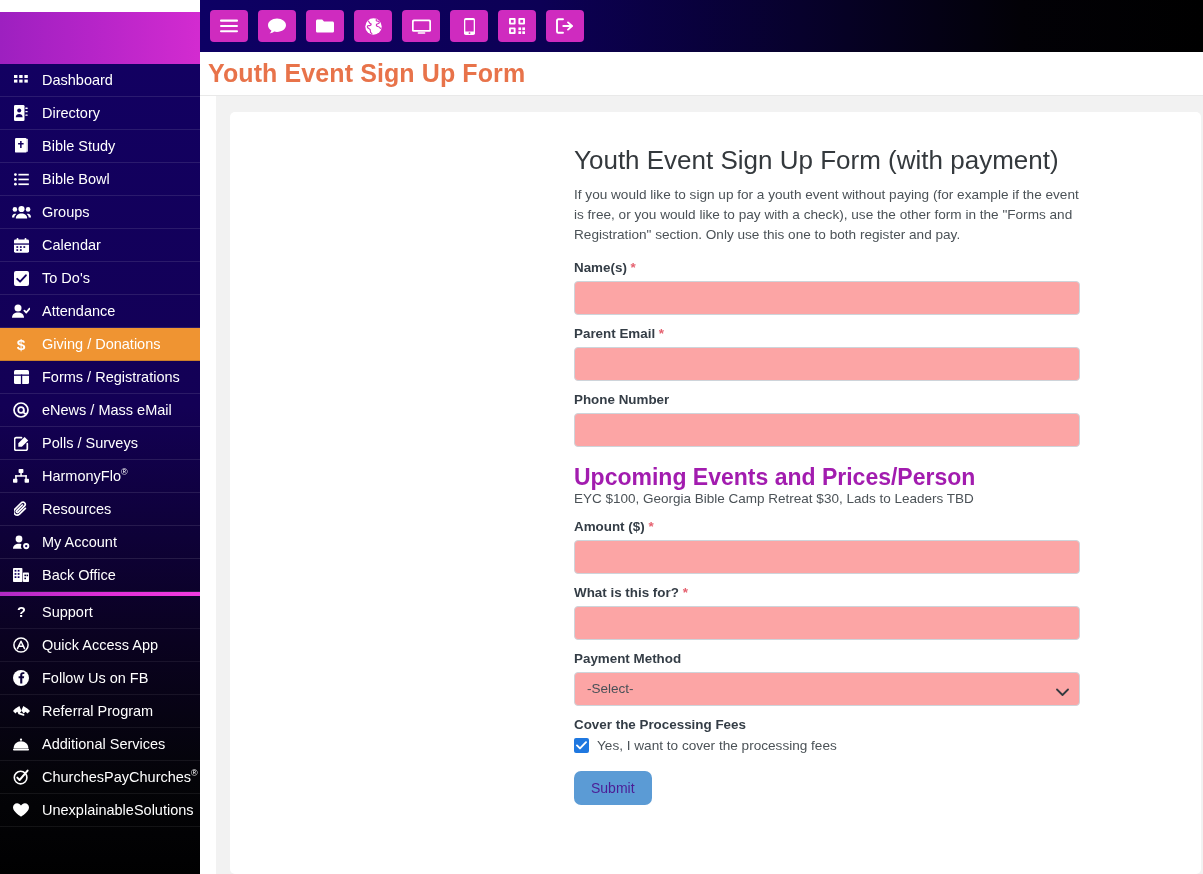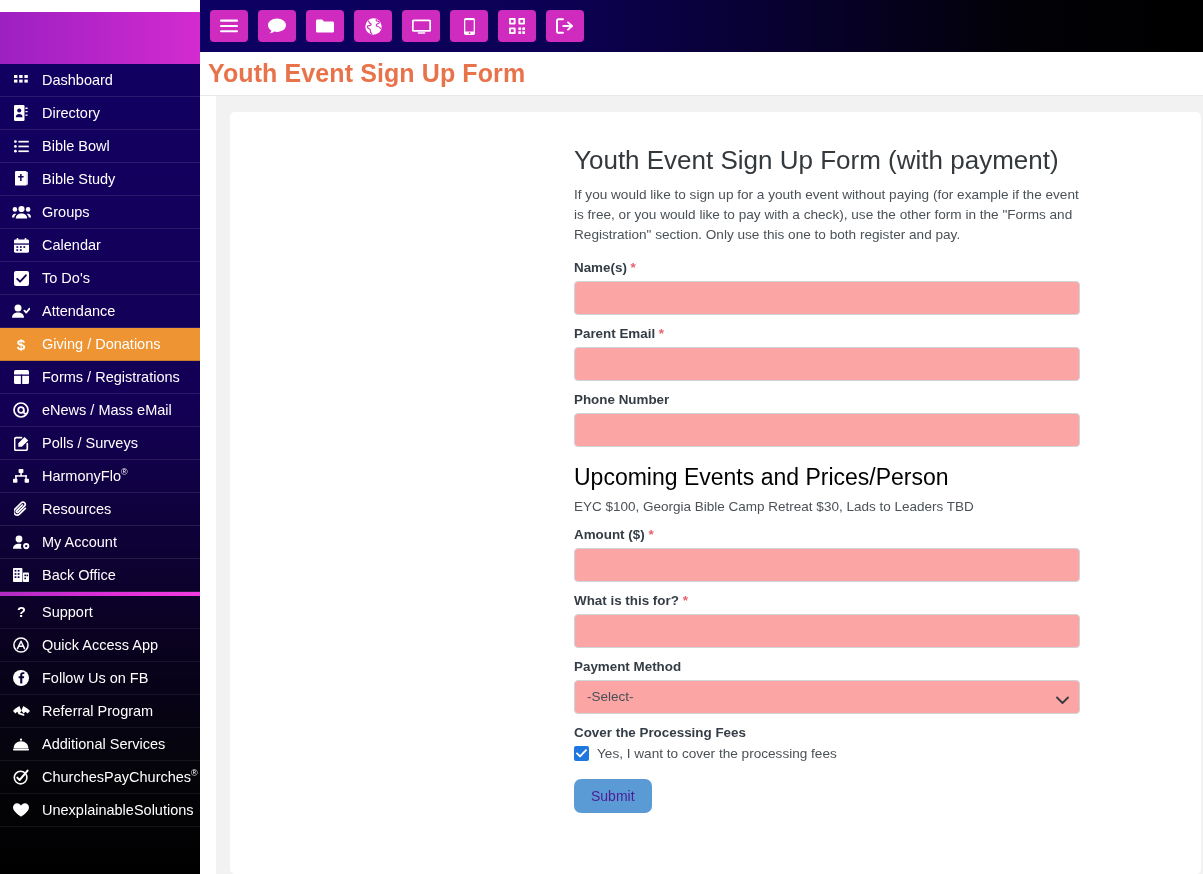--- a/index.html
+++ b/index.html
@@ -123,22 +123,22 @@
     border: 1px solid #ced4da;
     border-radius: 4px;
     background: #fca5a5;
     font-size: 13.5px;
     color: #495057;
     padding: 0 10px;
     font-family: "Liberation Sans", sans-serif;
     outline: none;
   }
   .section-title {
-    font-size: 23px; font-weight: 400;
-    color: #000000; margin-top: 17px; margin-bottom: 8px;
+    font-size: 23px; font-weight: 700;
+    color: #a21caf; margin-top: 17px; 
   }
   .section-sub {
     font-size: 13.5px; color: #4b5257; margin-bottom: 13px;
   }
   .select-wrap { position: relative; width: 506px; }
   .select-input {
     appearance: none; -webkit-appearance: none;
     padding-left: 12px;
   }
   .select-caret {
@@ -197,41 +197,41 @@
               <rect x="11.3" y="6" width="2.4" height="1.3" rx=".5"></rect>
               <rect x="11.3" y="9.4" width="2.4" height="1.3" rx=".5"></rect>
               <circle cx="5.2" cy="5.6" r="2" fill="#130060"></circle>
               <path d="M1.8 12.3c0-2 1.5-3.2 3.4-3.2s3.4 1.2 3.4 3.2z" fill="#130060"></path>
             </svg>
           </span>
           <span class="nav-label">Directory</span>
         </li>
         <li class="nav-item">
           <span class="nav-icon">
+            <svg width="13" height="16" viewBox="0 0 13 16" fill="currentColor">
+              <rect x="0" y="0" width="11.6" height="14.6" rx="1.2"></rect>
+              <rect x="11.2" y="0.8" width="1.6" height="13" rx=".6"></rect>
+              <rect x="5.1" y="3" width="1.5" height="7" fill="#130060"></rect>
+              <rect x="3.1" y="5" width="5.5" height="1.5" fill="#130060"></rect>
+            </svg>
+          </span>
+          <span class="nav-label">Bible Study</span>
+        </li>
+        <li class="nav-item">
+          <span class="nav-icon">
             <svg width="15" height="13" viewBox="0 0 15 13" fill="currentColor">
               <circle cx="1.4" cy="1.6" r="1.4"></circle>
               <circle cx="1.4" cy="6.4" r="1.4"></circle>
               <circle cx="1.4" cy="11.2" r="1.4"></circle>
               <rect x="4.4" y="0.8" width="10.4" height="1.7"></rect>
               <rect x="4.4" y="5.6" width="10.4" height="1.7"></rect>
               <rect x="4.4" y="10.4" width="10.4" height="1.7"></rect>
             </svg>
           </span>
           <span class="nav-label">Bible Bowl</span>
-        </li>
-        <li class="nav-item">
-          <span class="nav-icon">
-            <svg width="13" height="16" viewBox="0 0 13 16" fill="currentColor">
-              <rect x="0" y="0" width="11.6" height="14.6" rx="1.2"></rect>
-              <rect x="11.2" y="0.8" width="1.6" height="13" rx=".6"></rect>
-              <rect x="5.1" y="3" width="1.5" height="7" fill="#130060"></rect>
-              <rect x="3.1" y="5" width="5.5" height="1.5" fill="#130060"></rect>
-            </svg>
-          </span>
-          <span class="nav-label">Bible Study</span>
         </li>
         <li class="nav-item">
           <span class="nav-icon">
             <svg width="19" height="14" viewBox="0 0 19 14" fill="currentColor">
               <circle cx="9.5" cy="4" r="3.1"></circle>
               <path d="M3.8 13.6c0-3.2 2.6-5 5.7-5s5.7 1.8 5.7 5z"></path>
               <circle cx="2.9" cy="4.4" r="2.3"></circle>
               <path d="M0 12.4c0-2.3 1.3-3.6 2.9-3.6.5 0 1 .1 1.4.3C3.1 10 2.4 11.1 2.3 12.4z"></path>
               <circle cx="16.1" cy="4.4" r="2.3"></circle>
               <path d="M19 12.4c0-2.3-1.3-3.6-2.9-3.6-.5 0-1 .1-1.4.3 1.2 .9 1.9 2 2 3.3z"></path>

